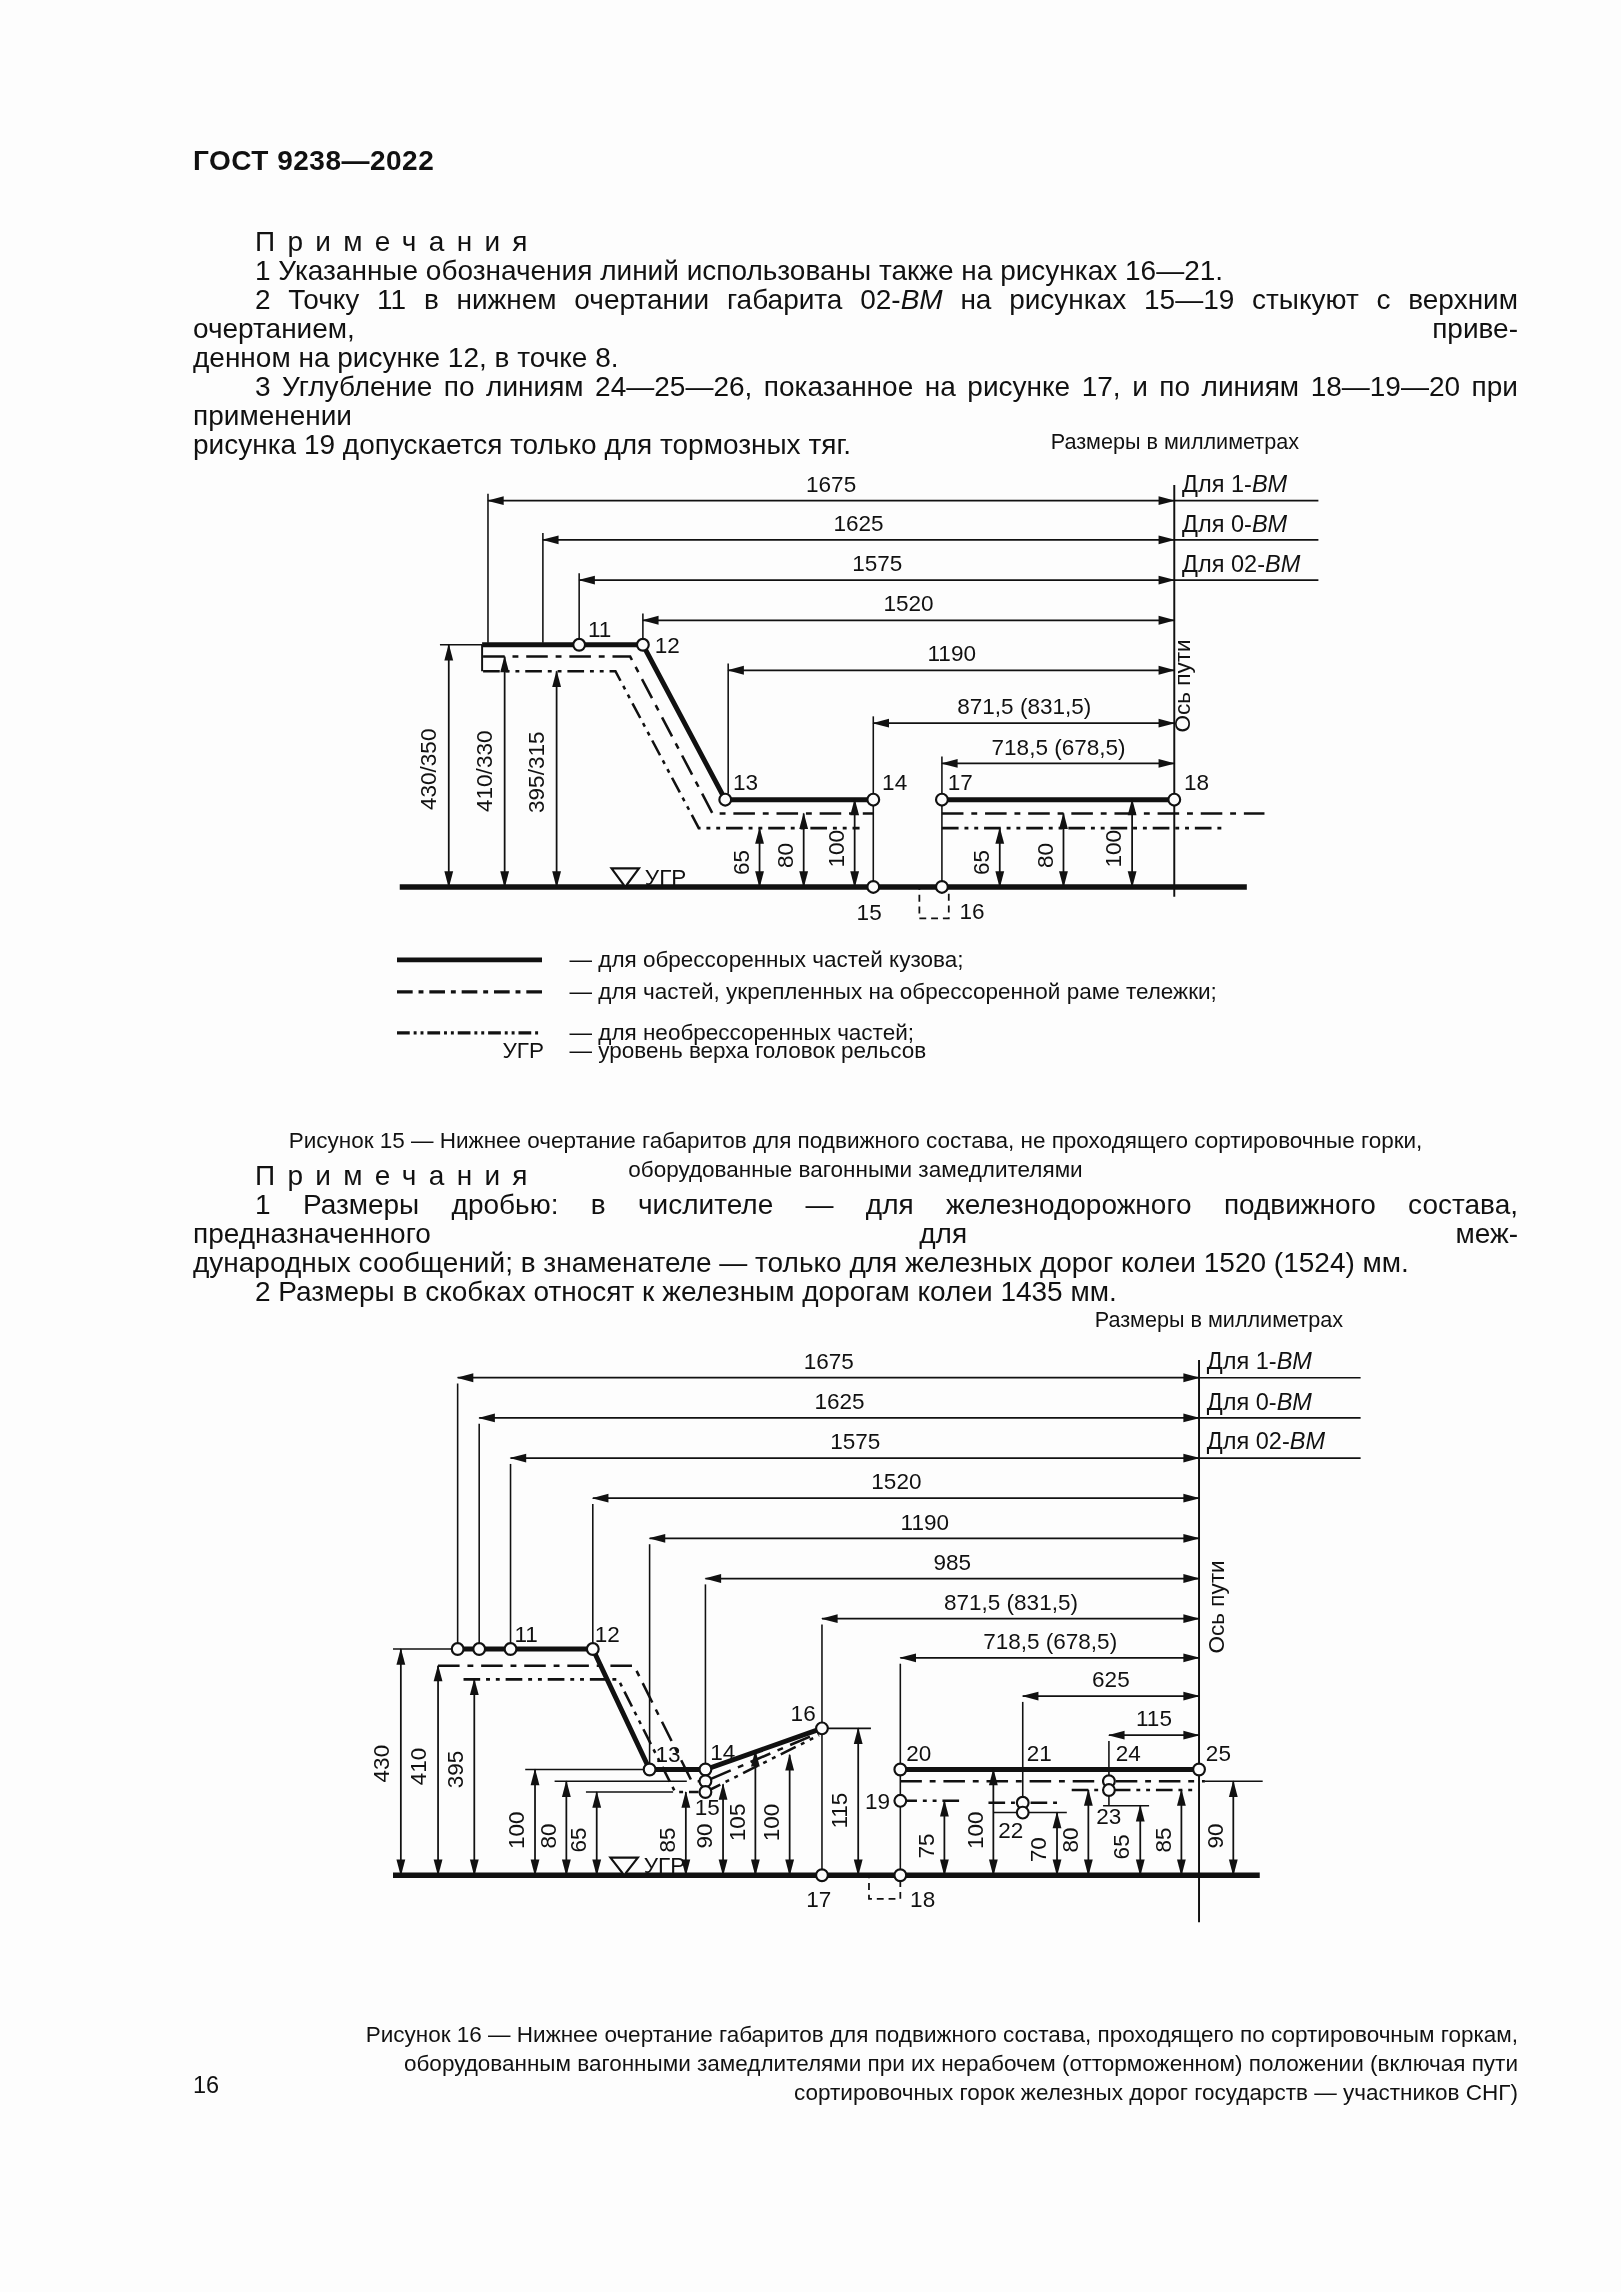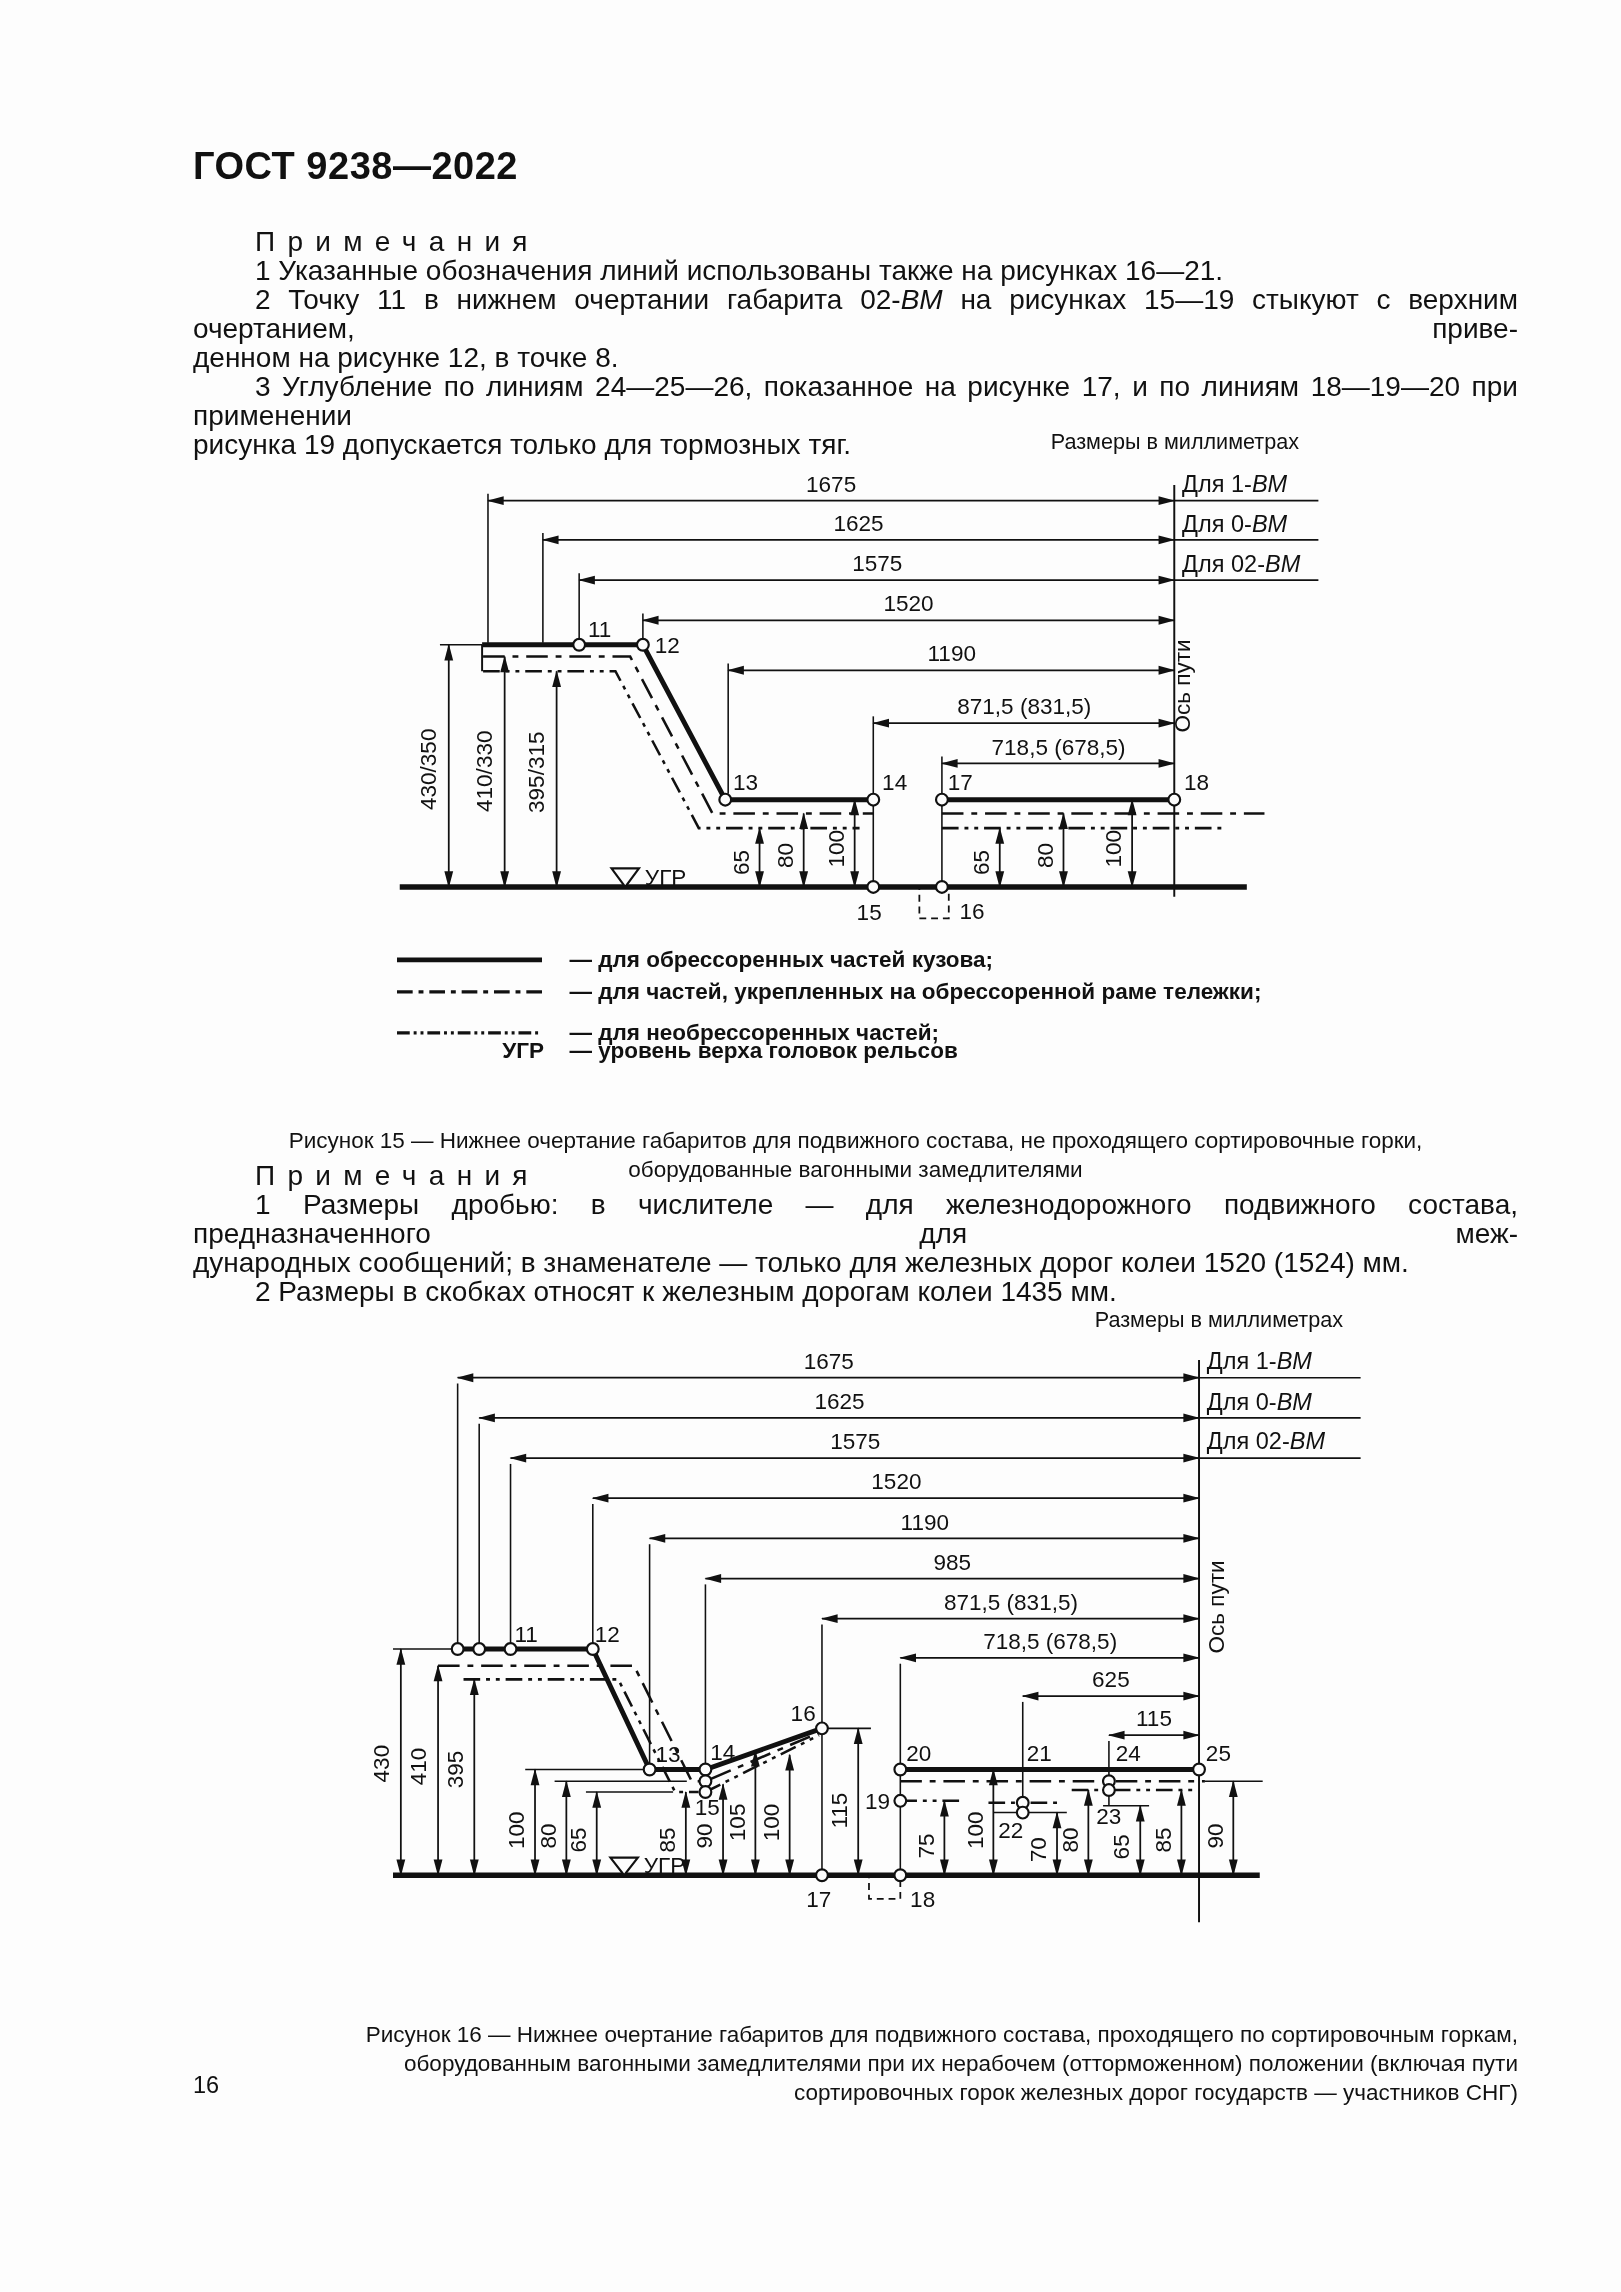--- a/index.html
+++ b/index.html
@@ -1,33 +1,33 @@
 <!DOCTYPE html>
 <html><head>
 <meta charset="utf-8">
 <style>
   html,body{margin:0;padding:0;background:#888;}
   .page{position:relative;width:1621px;height:2293px;background:#fdfdfd;margin:0 auto;
         font-family:"Liberation Sans",sans-serif;color:#111;overflow:hidden;}
   .abs{position:absolute;}
-  .doc-header{left:193px;top:145px;font-size:38px;font-weight:bold;letter-spacing:0.5px;}
+  .doc-header{left:193px;top:145px;font-size:28px;font-weight:bold;letter-spacing:0.5px;}
   .txtblock{left:193px;width:1325px;font-size:28px;line-height:29px;}
   .note-title{text-indent:62px;letter-spacing:.44em;}
   .ind{ text-indent:62px;}
   .jfull{text-align:justify;text-align-last:justify;}
   .units{left:784px;width:515px;text-align:right;font-size:21.6px;}
   .units2{left:784px;width:559px;text-align:right;font-size:21.6px;}
   .caption{left:193px;width:1325px;text-align:center;font-size:22.5px;line-height:29px;margin-top:48px;}
   .pagenum{left:193px;top:2072px;font-size:23.5px;}
   .it{font-style:italic;}
   svg text{font-family:"Liberation Sans",sans-serif;fill:#111;font-size:23px;}
   svg .dimlab{font-size:23px;}
   svg .ptlab{font-size:23px;}
   svg .gauge{font-size:24px;}
-  .leg-row{position:absolute;left:0;display:flex;align-items:center;height:25.5px;font-weight:bold;}
+  .leg-row{position:absolute;left:0;display:flex;align-items:center;height:25.5px;}
   .leg-sample{width:149px;flex:0 0 149px;margin-right:25.5px;}
   .leg-term{width:149px;flex:0 0 149px;margin-right:25.5px;text-align:right;font-size:22.5px;}
   .leg-text{font-size:22.5px;white-space:nowrap;}
 </style>
 </head>
 <body>
 
 <div class="page">
 
   <div class="abs doc-header">ГОСТ 9238—2022</div>

